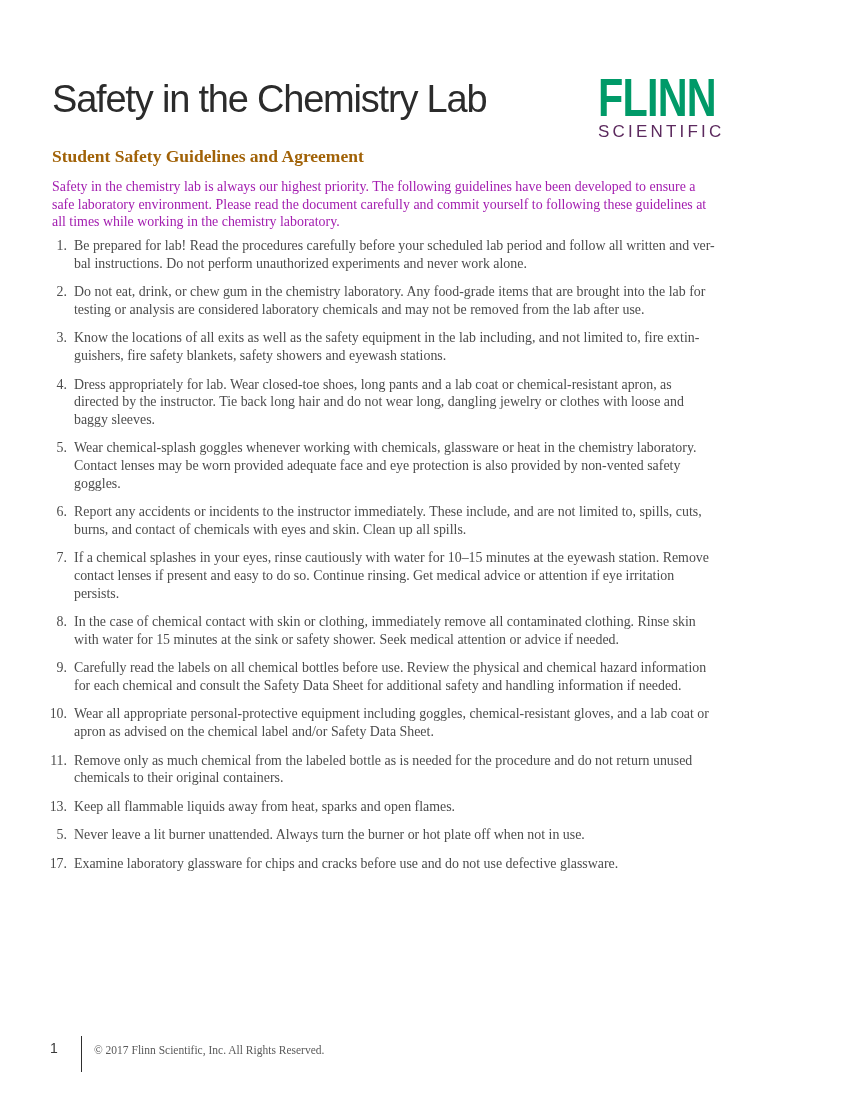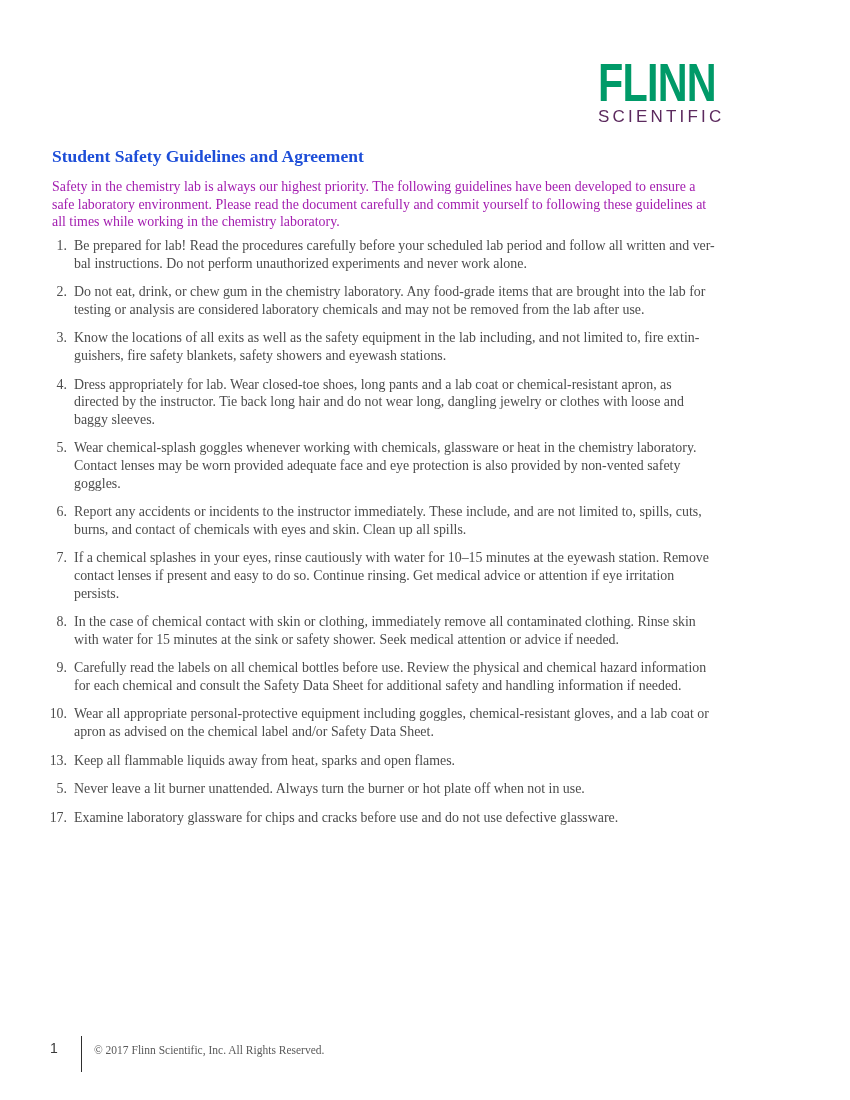--- a/index.html
+++ b/index.html
@@ -5,33 +5,33 @@
   html, body { margin:0; padding:0; background:#ffffff; }
   .page {
     position:relative; width:850px; height:1100px; background:#ffffff;
     overflow:hidden; font-family:"Liberation Serif", serif;
   }
   .title {
     position:absolute; left:52px; top:78px; margin:0;
     font-family:"Liberation Sans", sans-serif; font-weight:400;
     font-size:38px; letter-spacing:-1.2px; color:#2b2b2b;
   }
-  .logo { position:absolute; left:598px; top:60px; }
+  .logo { position:absolute; left:598px; top:75px; }
   .logo-flinn {
     font-family:"Liberation Sans", sans-serif; font-weight:700;
     font-size:53px; line-height:46px; letter-spacing:-1px;
     transform:scaleX(0.78); transform-origin:left top;
   }
   .logo-sci {
     font-family:"Liberation Sans", sans-serif; font-weight:400;
     font-size:17px; letter-spacing:3.2px; margin-top:1px;
   }
   .heading {
     position:absolute; left:52px; top:146px; margin:0;
-    font-size:17.5px; font-weight:700; color:#1d4ed8;
+    font-size:17.5px; font-weight:700; color:#a16207;
   }
   .intro {
     position:absolute; left:52px; top:178px; margin:0;
     font-size:13.9px; line-height:17.5px; color:#a21caf; white-space:pre;
   }
   .guidelines {
     position:absolute; left:44px; top:237px; margin:0; padding:0;
     list-style:none;
   }
   .g-item {
@@ -50,20 +50,21 @@
   }
   .copyright {
     position:absolute; left:94px; top:1044px; font-size:11.5px; color:#5a5a5a;
   }
 </style>
 </head>
 <body>
 
 <div class="page">
 
+  <h1 class="title">Safety in the Chemistry Lab</h1>
 
   <div class="logo">
     <div class="logo-flinn" style="color: rgb(0, 154, 104);">FLINN</div>
     <div class="logo-sci" style="color: rgb(92, 42, 94);">SCIENTIFIC</div>
   </div>
 
   <h2 class="heading">Student Safety Guidelines and Agreement</h2>
 
   <p class="intro">Safety in the chemistry lab is always our highest priority. The following guidelines have been developed to ensure a
 safe laboratory environment. Please read the document carefully and commit yourself to following these guidelines at
@@ -126,20 +127,25 @@
     <span class="g-text">Carefully read the labels on all chemical bottles before use. Review the physical and chemical hazard information
 for each chemical and consult the Safety Data Sheet for additional safety and handling information if needed.</span>
   </li>
 
   <li class="g-item">
     <span class="g-num">10.</span>
     <span class="g-text">Wear all appropriate personal-protective equipment including goggles, chemical-resistant gloves, and a lab coat or
 apron as advised on the chemical label and/or Safety Data Sheet.</span>
   </li>
 
+  <li class="g-item">
+    <span class="g-num">11.</span>
+    <span class="g-text">Remove only as much chemical from the labeled bottle as is needed for the procedure and do not return unused
+chemicals to their original containers.</span>
+  </li>
 
 
   <li class="g-item">
     <span class="g-num">13.</span>
     <span class="g-text">Keep all flammable liquids away from heat, sparks and open flames.</span>
   </li>
 
 
   <li class="g-item">
     <span class="g-num">5.</span>

